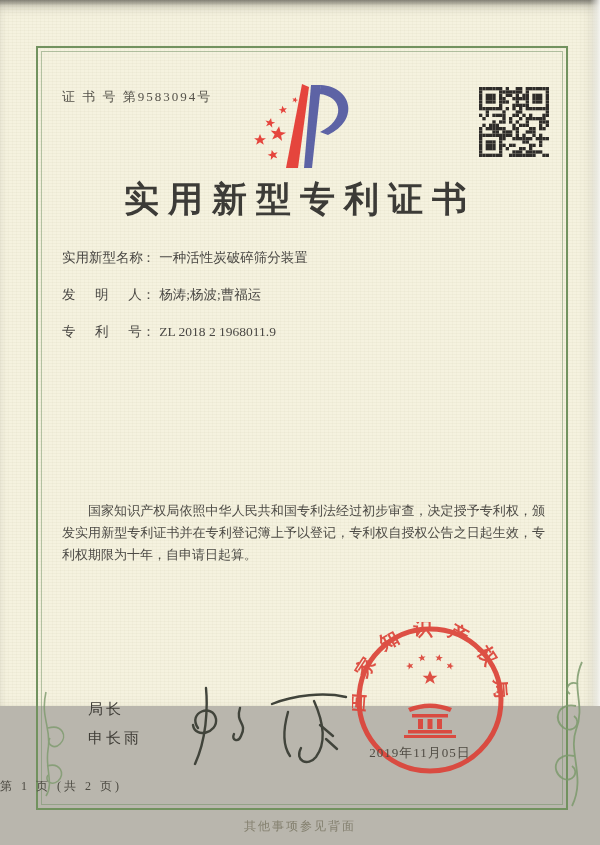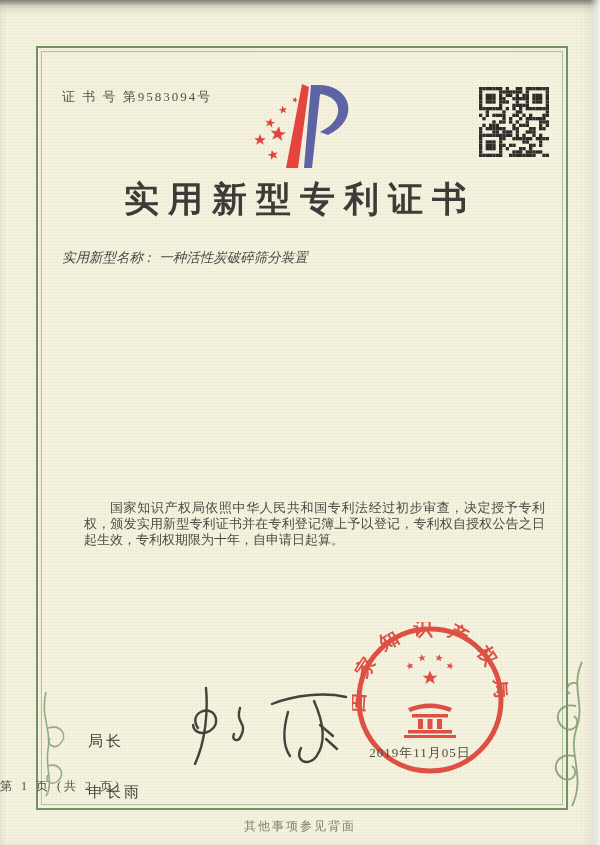--- a/index.html
+++ b/index.html
@@ -1,43 +1,43 @@
 <!DOCTYPE html>
 <html lang="zh" style="--paper: #f5f2df; --frame_green: #72925f; --seal_red: #dc4338; --logo_red: #e5453d; --logo_blue: #5d63a5; --qr_dark: #2e2c29;"><head>
 <meta charset="utf-8">
 <style>
   html,body{margin:0;padding:0;}
   body{width:600px;height:845px;overflow:hidden;background:#b9b6ad;
        font-family:"Liberation Serif","DejaVu Serif",serif;}
-  .page{position:relative;width:600px;height:845px;background:var(--paper);
+  .page{position:relative;width:600px;height:706px;background:var(--paper);
         background-image:repeating-linear-gradient(0deg, rgba(170,165,130,.07) 0 1px, transparent 1px 3px),
                          repeating-linear-gradient(90deg, rgba(170,165,130,.05) 0 1px, transparent 1px 4px);
         box-shadow:inset 0 10px 14px -8px rgba(60,58,52,.55), inset -12px 0 16px -10px rgba(120,117,108,.5);}
   .scan-edge-top{position:absolute;left:0;top:0;width:100%;height:6px;
         background:linear-gradient(to bottom,rgba(90,88,82,.5),transparent);}
   .scan-edge-right{position:absolute;right:0;top:0;width:10px;height:100%;
         background:linear-gradient(to left,rgba(250,250,246,.9),transparent);}
   .frame{position:absolute;left:36px;top:46px;width:528px;height:760px;
          border:2px solid var(--frame_green);}
   .frame::after{content:"";position:absolute;inset:3px;border:1px solid rgba(111,143,99,.5);}
   .cert-no{position:absolute;left:62px;top:88px;font-size:13px;letter-spacing:2px;color:#55524a;}
   .logo{position:absolute;left:240px;top:78px;width:120px;height:92px;}
   .qr{position:absolute;left:479px;top:87px;width:70px;height:70px;}
   .title{position:absolute;left:0;top:176px;width:100%;text-align:center;
          font-size:35px;font-weight:600;letter-spacing:9px;color:#3c3b37;}
-  .fields{position:absolute;left:62px;top:246px;right:55px;font-size:13.5px;color:#4a4844;font-style:italic;}
+  .fields{position:absolute;left:62px;top:246px;right:55px;font-size:13.5px;color:#4a4844;}
   .frow{line-height:24px;margin-bottom:13px;white-space:nowrap;}
   .flabel{display:inline-block;width:5.9em;text-align:justify;text-align-last:justify;vertical-align:top;}
   .fcolon{display:inline-block;margin-right:4px;}
   .grant-left{display:inline-block;width:250px;}
-  .paras{position:absolute;left:62px;right:55px;top:500px;font-size:13px;line-height:16px;
-         color:#4c4a45;text-align:justify;margin-left:22px;}
+  .paras{position:absolute;left:62px;right:55px;top:500px;font-size:13px;line-height:22px;
+         color:#4c4a45;text-align:justify;}
   .paras p{margin:0;text-indent:2em;}
   .officer{position:absolute;left:88px;top:700px;font-size:15px;color:#3f3d37;letter-spacing:3px;}
-  .officer div{margin-bottom:10px;margin-top:32px;}
+  .officer div{margin-bottom:10px;}
   .sig{position:absolute;left:168px;top:676px;width:210px;height:95px;}
   .seal{position:absolute;left:352px;top:622px;width:156px;height:156px;opacity:.92;}
   .seal-date{position:absolute;left:352px;top:744px;width:136px;text-align:center;
              font-size:13px;color:#4f4b43;letter-spacing:1px;}
   .page-num{position:absolute;left:0;top:778px;width:100%;
             font-size:12px;letter-spacing:3px;color:#4c4a42;}
   .back-note{position:absolute;left:0;top:818px;width:100%;text-align:center;
              font-size:12px;letter-spacing:2px;color:#84806f;}
   .flourish{position:absolute;pointer-events:none;}
   .fl-bl{left:38px;top:688px;}
@@ -340,20 +340,26 @@
         </g>
     </svg>
   </div>
 
   <div class="title">实用新型专利证书</div>
 
   <div class="fields">
     <div class="frow">
       <span class="flabel">实用新型名称</span><span class="fcolon">：</span><span>一种活性炭破碎筛分装置</span>
     </div>
+    <div class="frow">
+      <span class="flabel">发明人</span><span class="fcolon">：</span><span>杨涛;杨波;曹福运</span>
+    </div>
+    <div class="frow">
+      <span class="flabel">专利号</span><span class="fcolon">：</span><span>ZL 2018 2 1968011.9</span>
+    </div>
   </div>
 
   <div class="paras">
     <p>国家知识产权局依照中华人民共和国专利法经过初步审查，决定授予专利权，颁发实用新型专利证书并在专利登记簿上予以登记，专利权自授权公告之日起生效，专利权期限为十年，自申请日起算。</p>
   </div>
 
   <div class="officer">
     <div>局长</div>
     <div>申长雨</div>
   </div>

